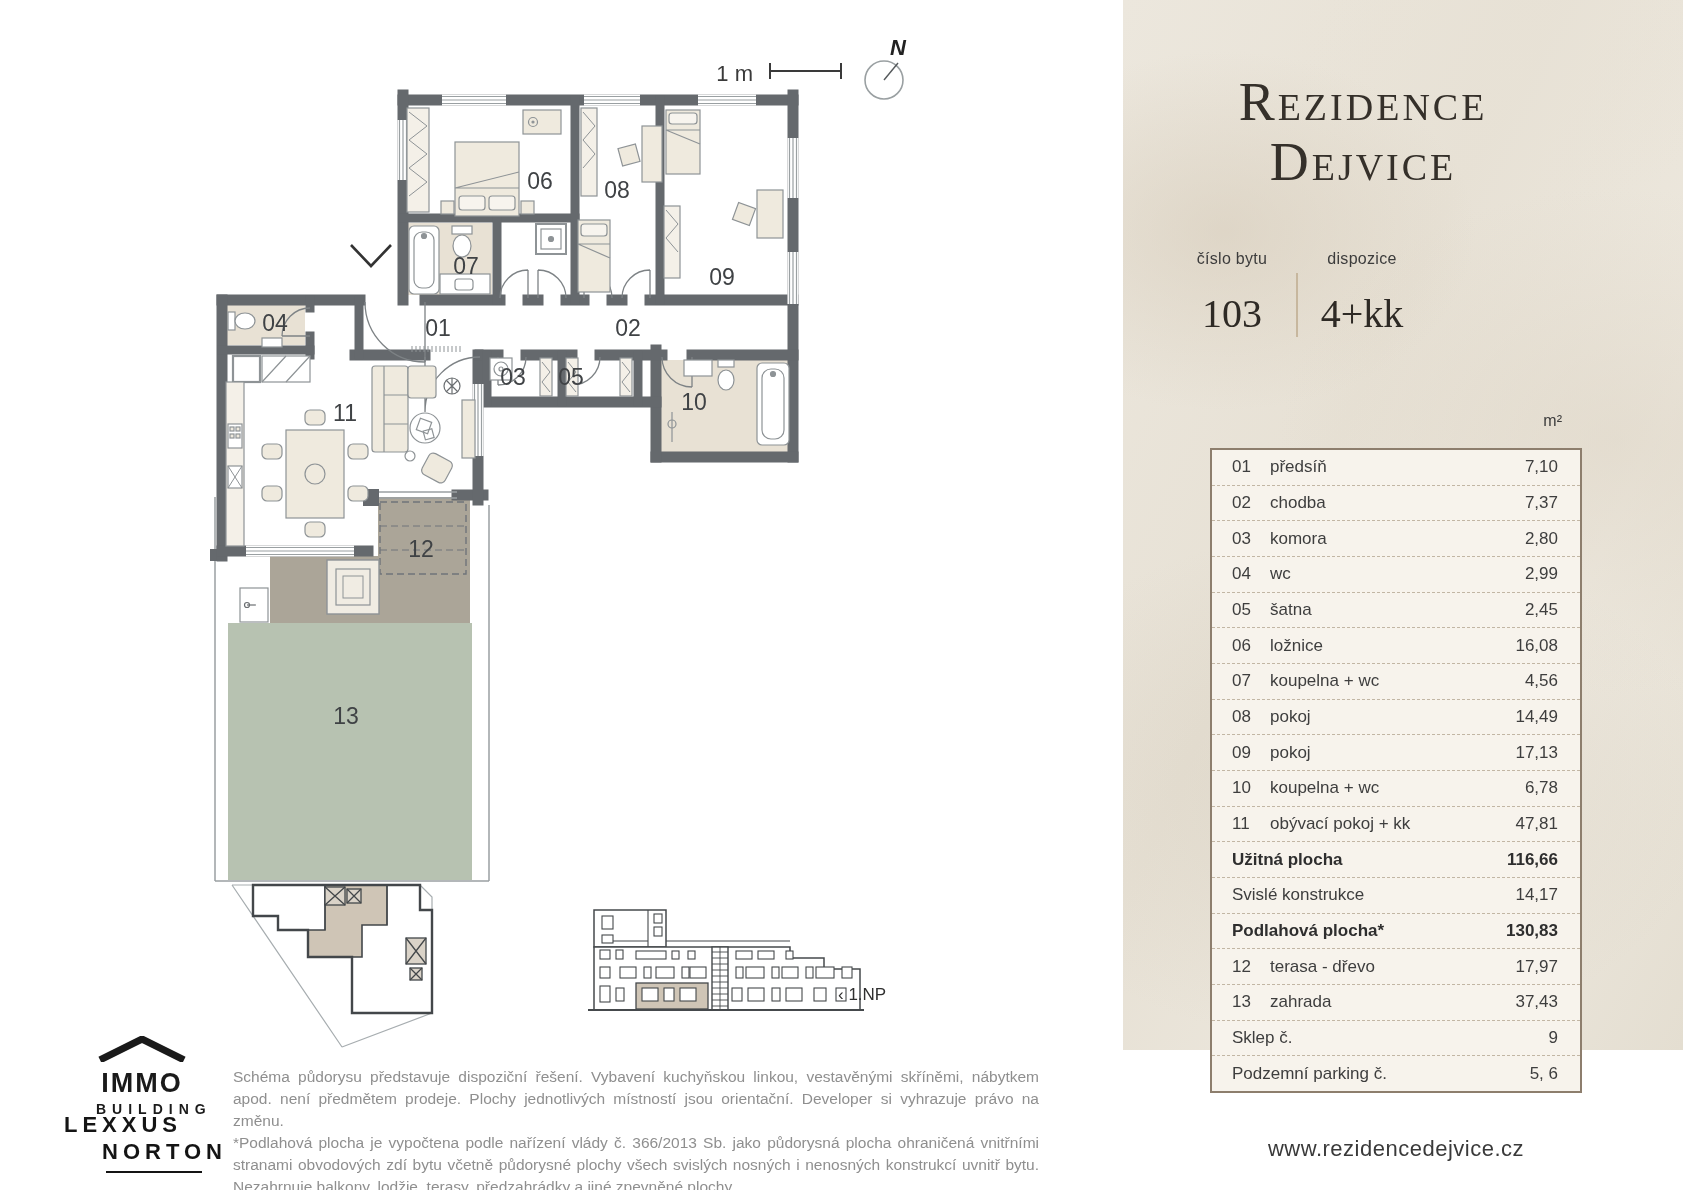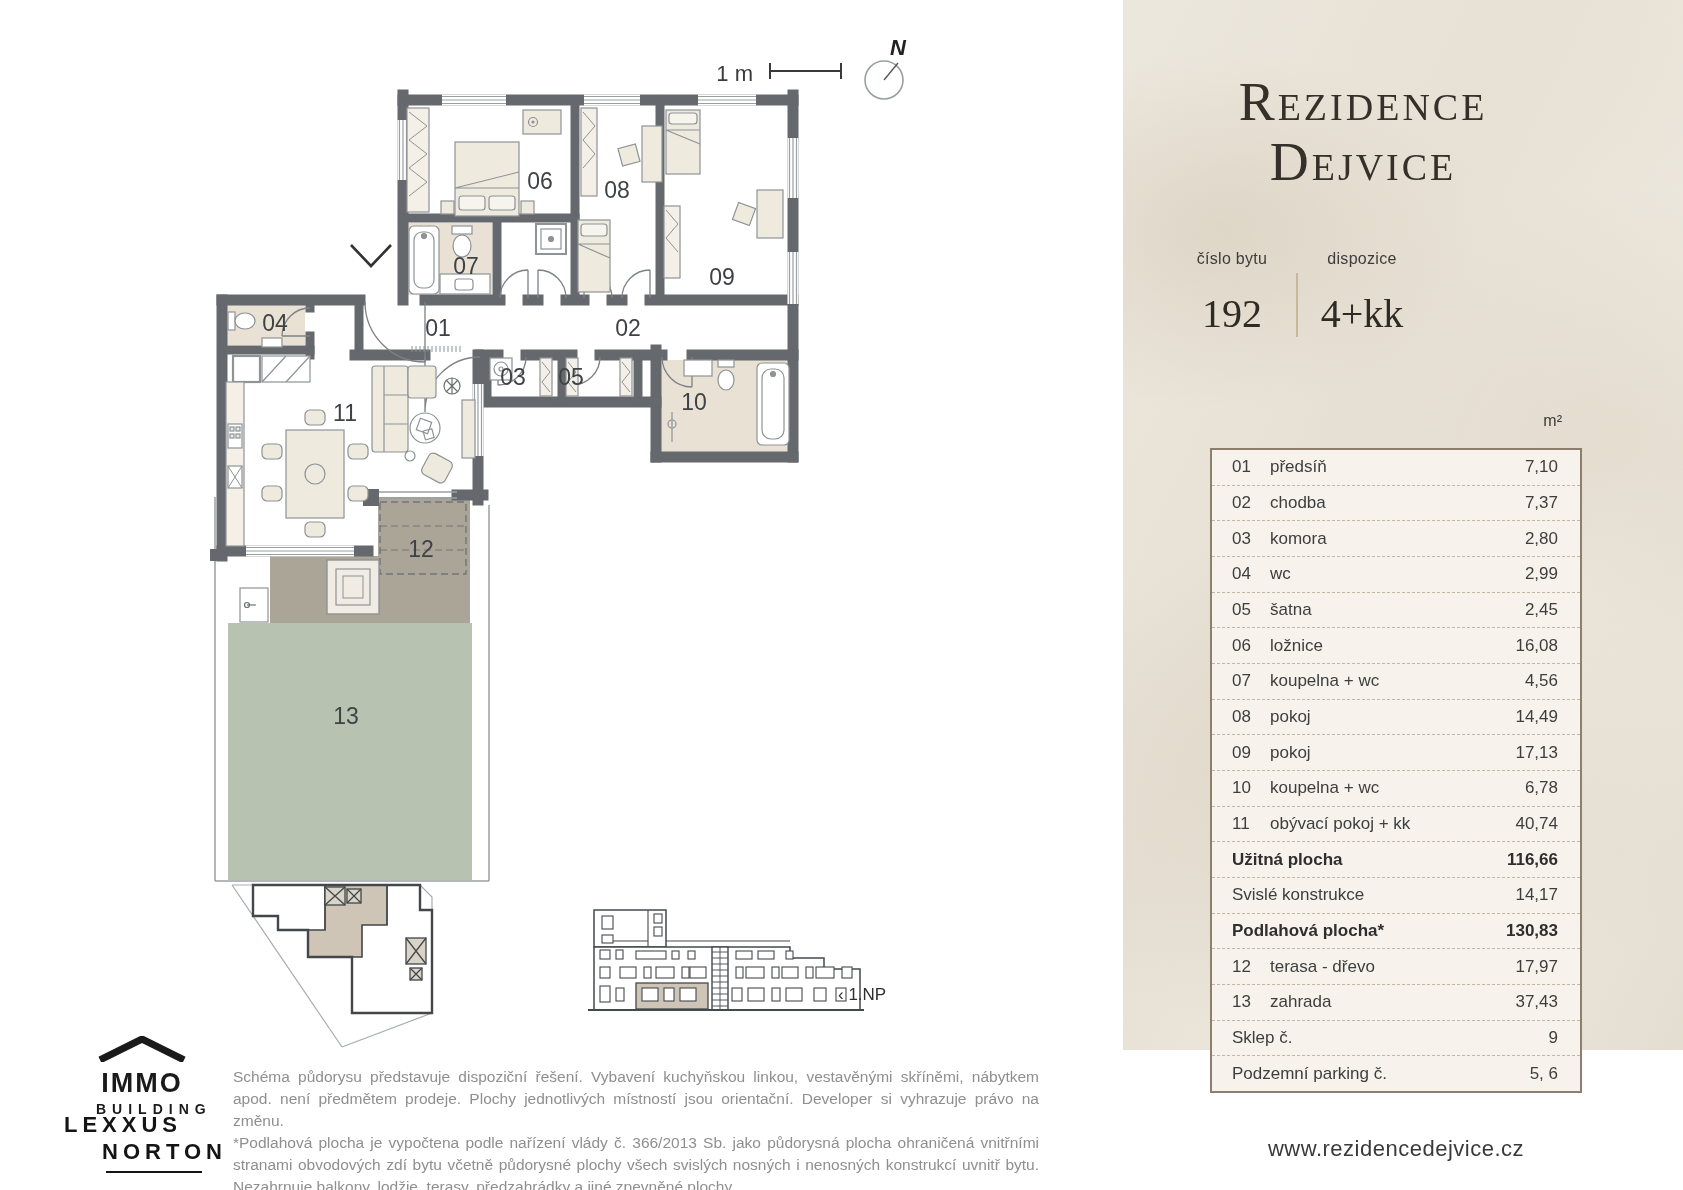--- a/index.html
+++ b/index.html
@@ -423,21 +423,21 @@
 
   <div class="panel">
     <div class="brand">
       <div>Rezidence</div>
       <div>Dejvice</div>
     </div>
 
     <div class="info-row">
       <div class="info-col">
         <div class="info-label">číslo bytu</div>
-        <div class="info-value">192</div>
+        <div class="info-value">103</div>
       </div>
       <div class="info-div"></div>
       <div class="info-div"></div>
       <div class="info-col">
         <div class="info-label">dispozice</div>
         <div class="info-value">4+kk</div>
       </div>
     </div>
 
     <div class="unit-label">m²</div>
@@ -489,21 +489,21 @@
           <span class="tarea">17,13</span>
         </div>
       <div class="trow">
           <span class="tnum">10</span>
           <span class="tname">koupelna + wc</span>
           <span class="tarea">6,78</span>
         </div>
       <div class="trow">
           <span class="tnum">11</span>
           <span class="tname">obývací pokoj + kk</span>
-          <span class="tarea">40,74</span>
+          <span class="tarea">47,81</span>
         </div>
       <div class="trow bold noidx">
           <span class="tname">Užitná plocha</span>
           <span class="tarea">116,66</span>
         </div>
       <div class="trow noidx">
           <span class="tname">Svislé konstrukce</span>
           <span class="tarea">14,17</span>
         </div>
       <div class="trow bold noidx">

